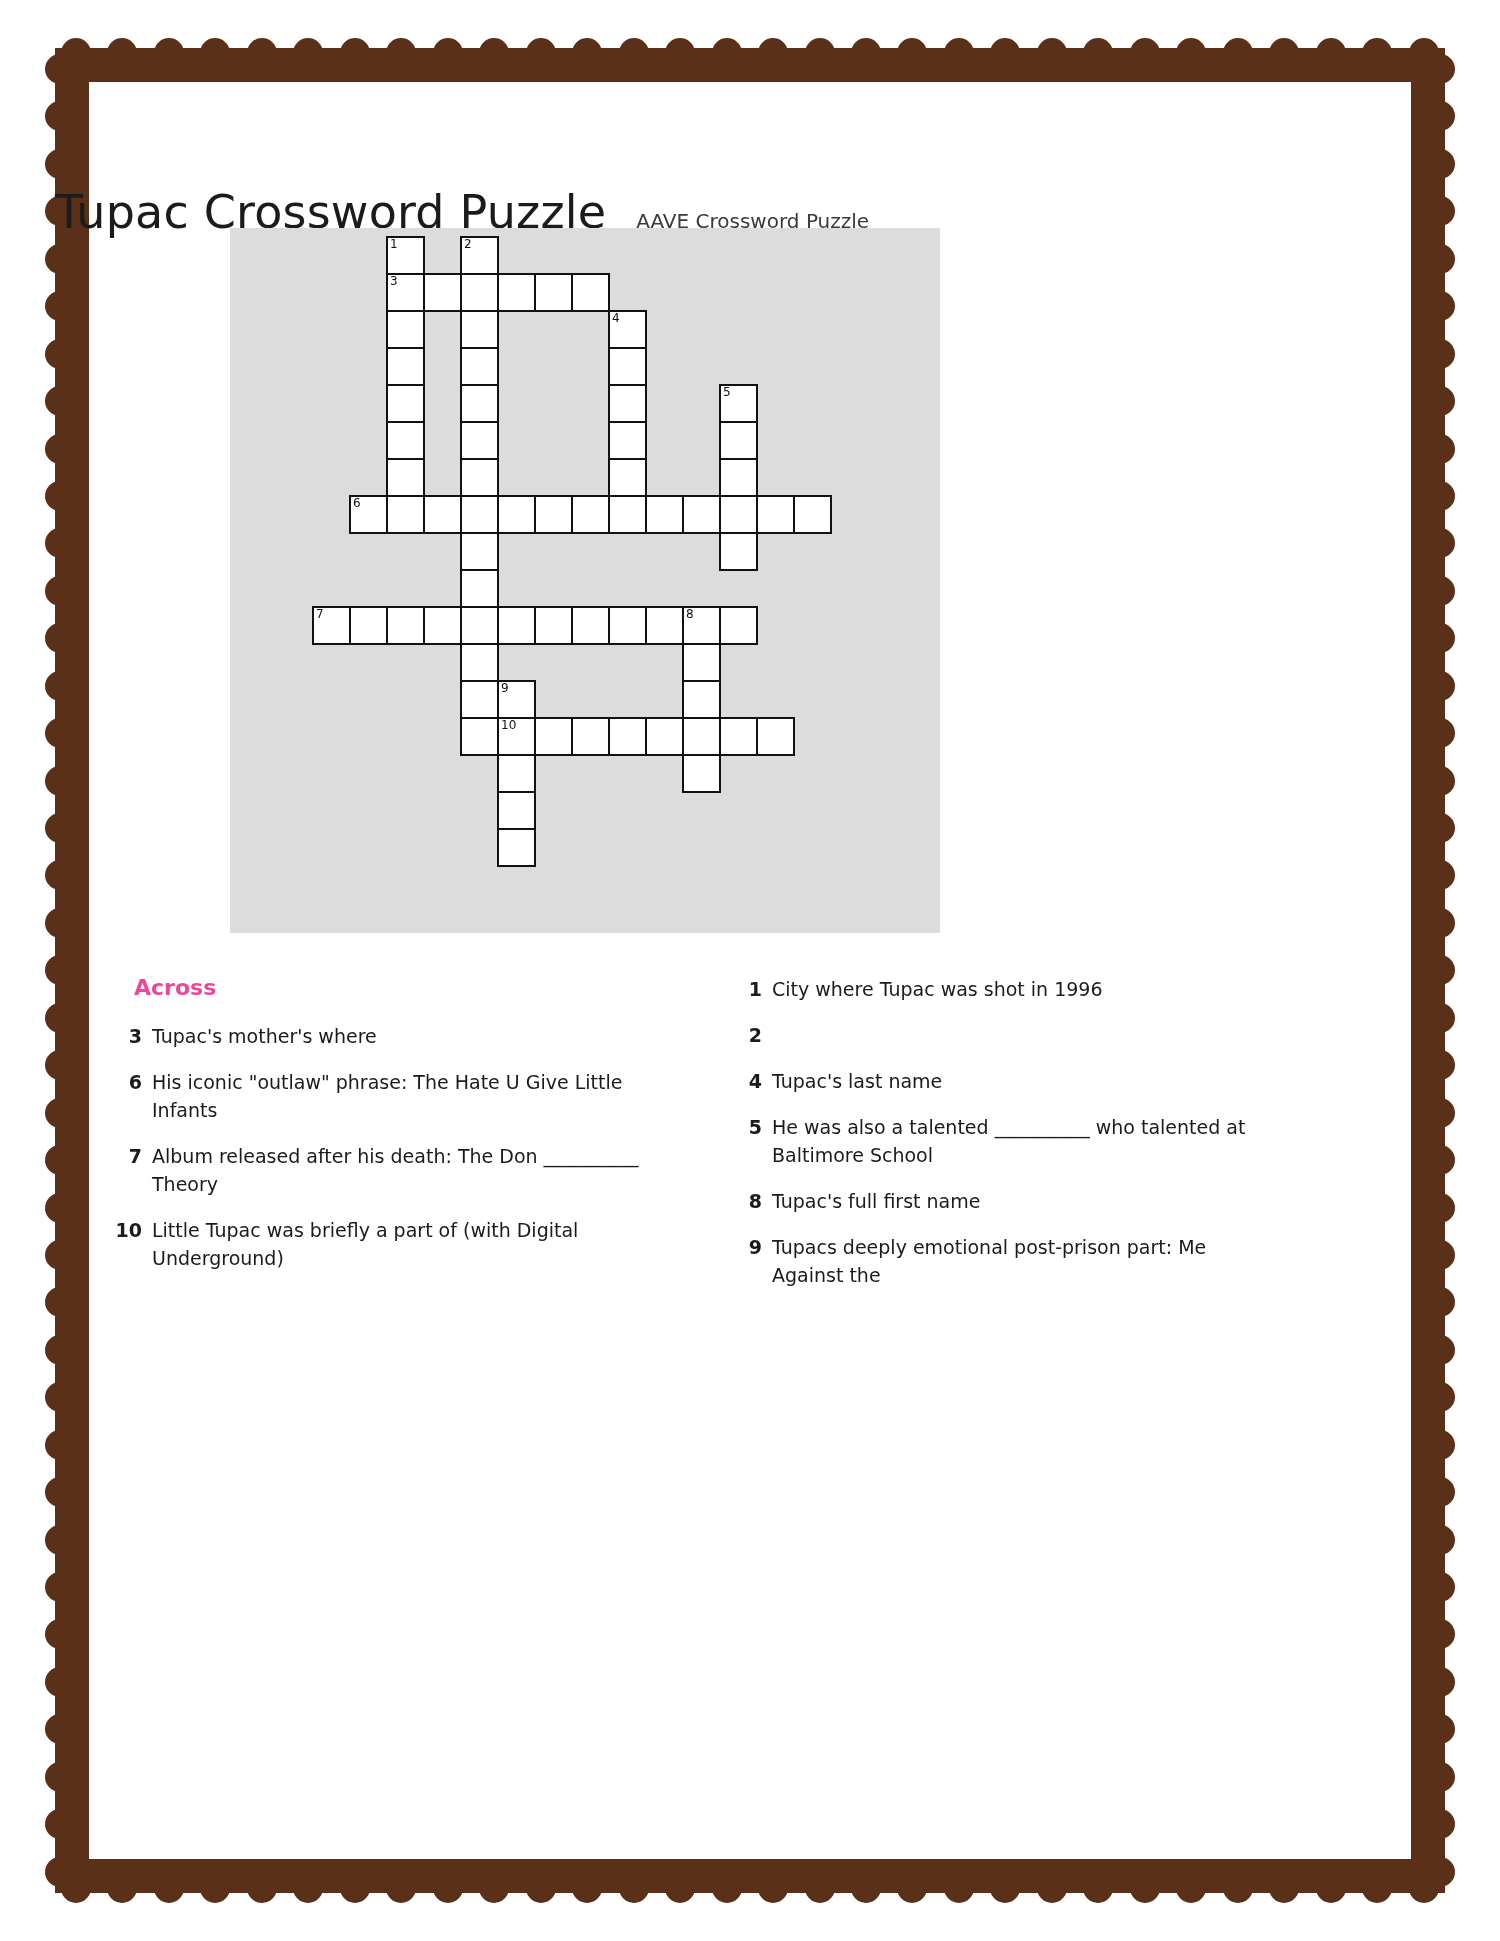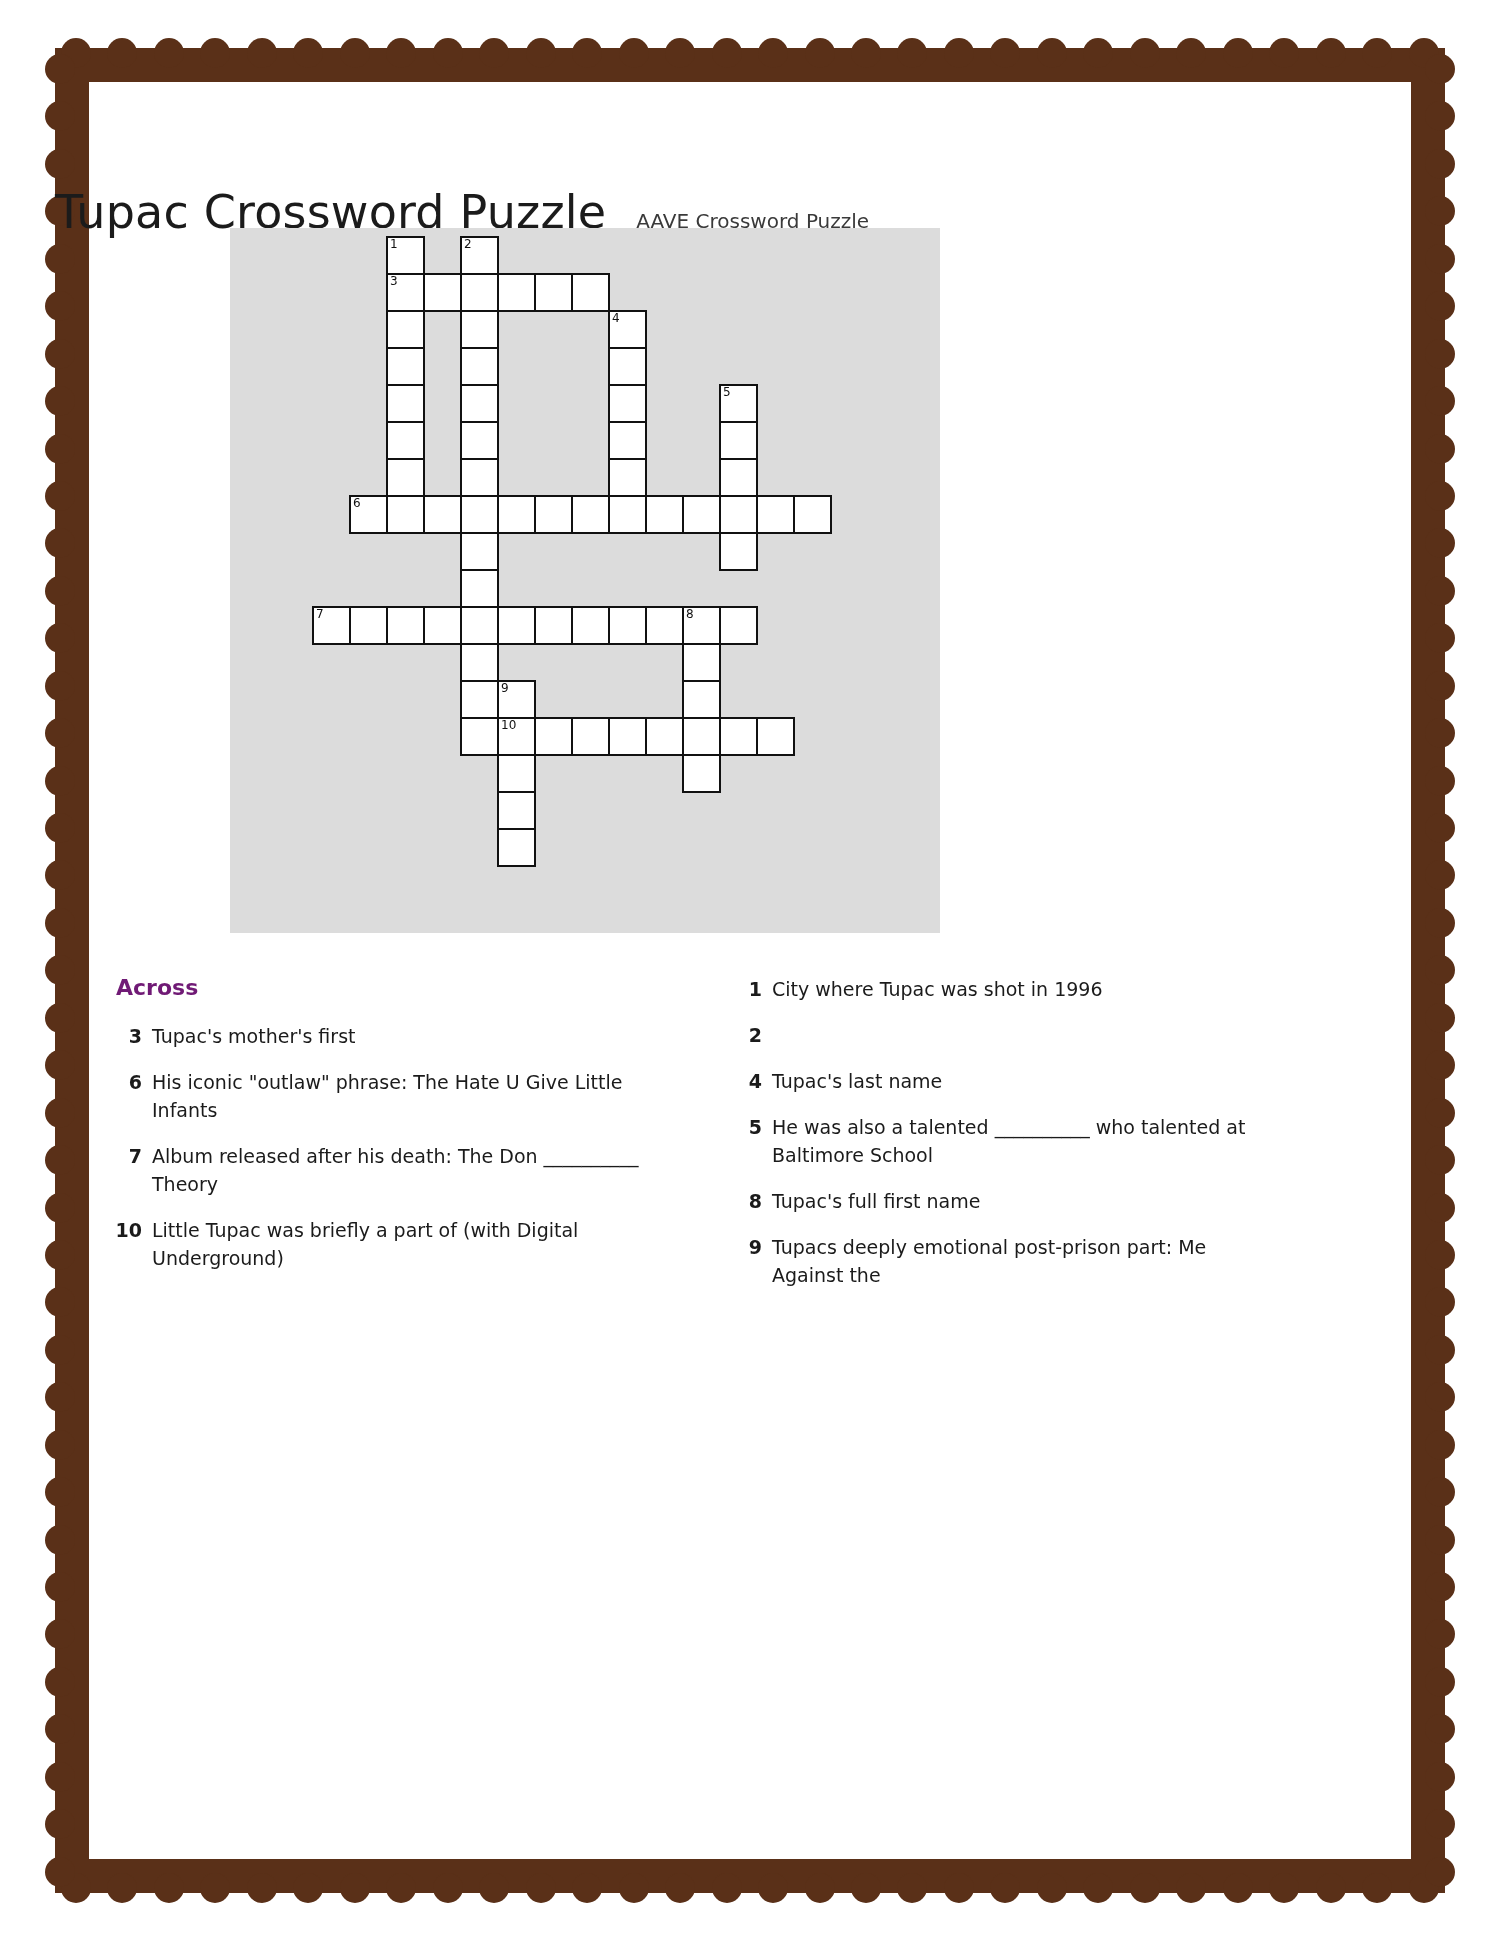--- a/index.html
+++ b/index.html
@@ -119,23 +119,23 @@
     left: 100px;
     top: 975px;
     width: 1220px;
     display: flex;
     gap: 60px;
   }
   .clue-col { width: 560px; }
   .clue-heading {
     font-size: 22px;
     font-weight: bold;
-    color: #701a75;
+    color: #ec4899;
     margin-bottom: 22px;
-    margin-left: 16px;
+    margin-left: 34px;
   }
   .clue-row {
     display: flex;
     margin-bottom: 18px;
     align-items: flex-start;
   }
   .clue-num {
     width: 42px;
     text-align: right;
     padding-right: 10px;
@@ -409,21 +409,21 @@
       <div class="cell" style="left: 267px; top: 600px;"></div>
     </div>
 </div>
 
 <div class="clues">
   <div class="clue-col">
     <div class="clue-heading">Across</div>
     <div id="across-list">
         <div class="clue-row">
           <div class="clue-num">3</div>
-          <div class="clue-text">Tupac's mother's first</div>
+          <div class="clue-text">Tupac's mother's where</div>
         </div>
         <div class="clue-row">
           <div class="clue-num">6</div>
           <div class="clue-text">His iconic "outlaw" phrase: The Hate U Give Little Infants</div>
         </div>
         <div class="clue-row">
           <div class="clue-num">7</div>
           <div class="clue-text">Album released after his death: The Don __________ Theory</div>
         </div>
         <div class="clue-row">

